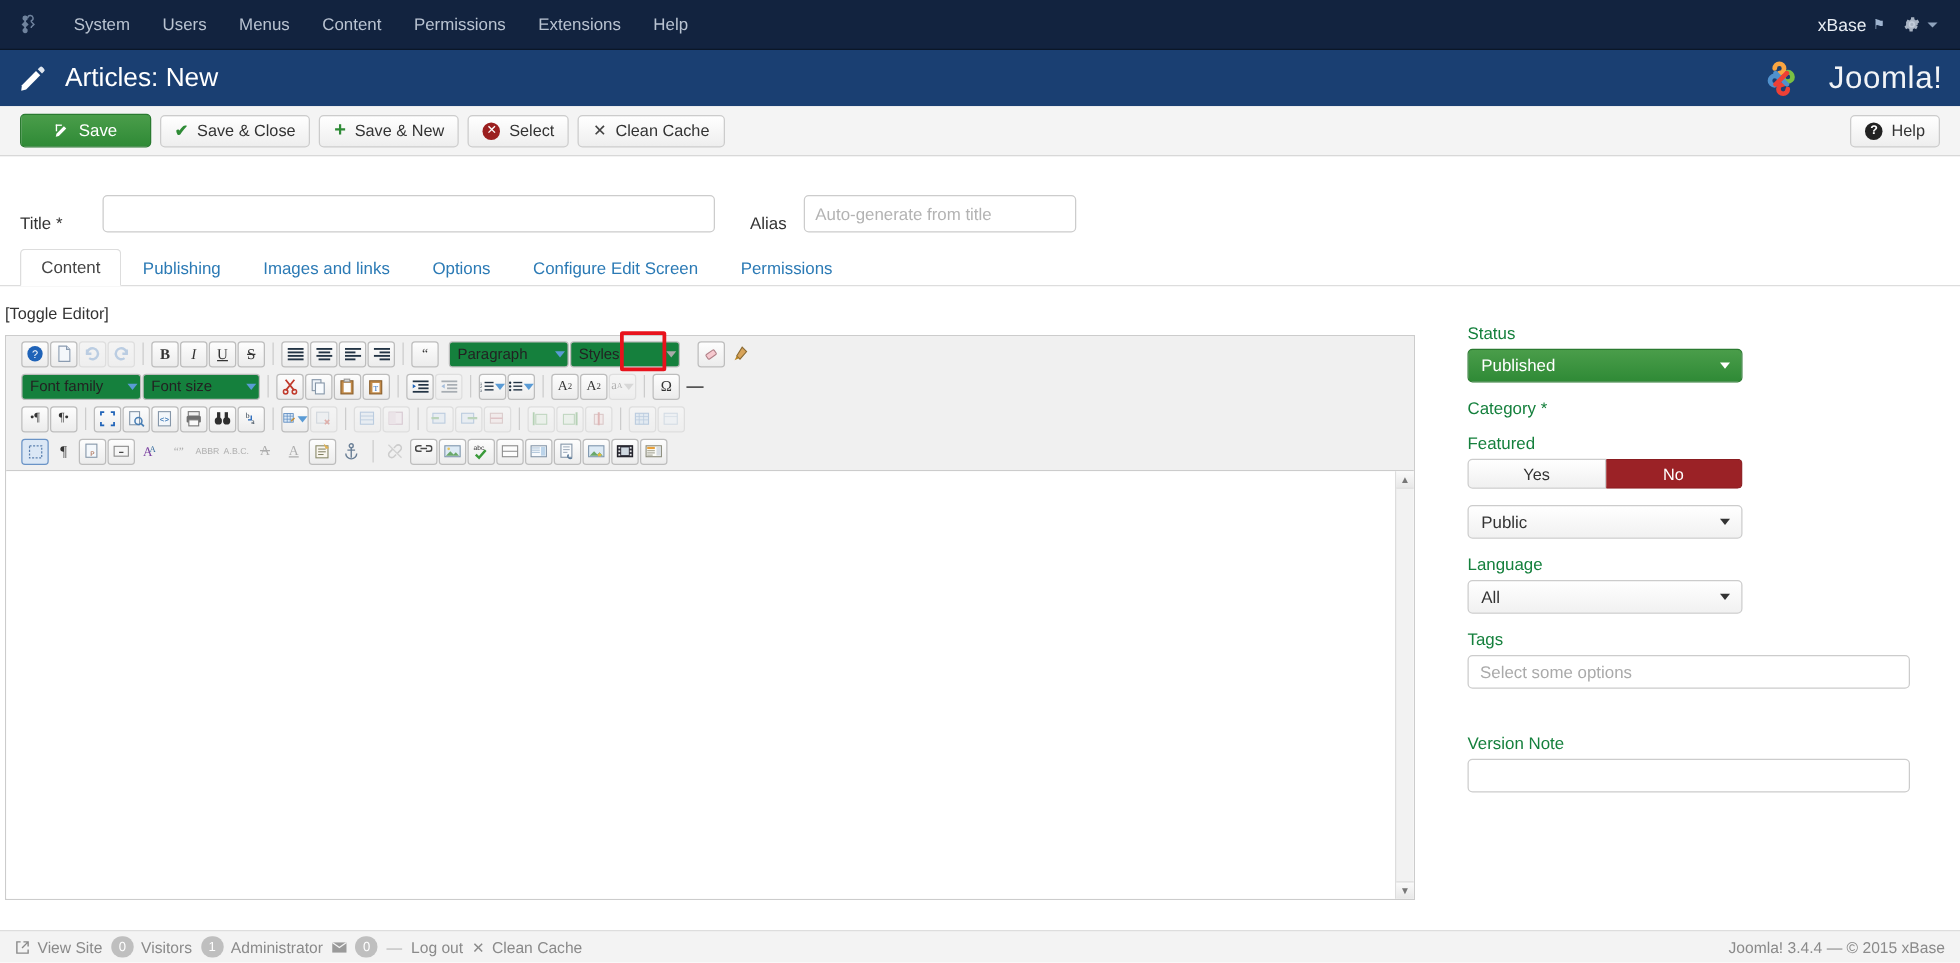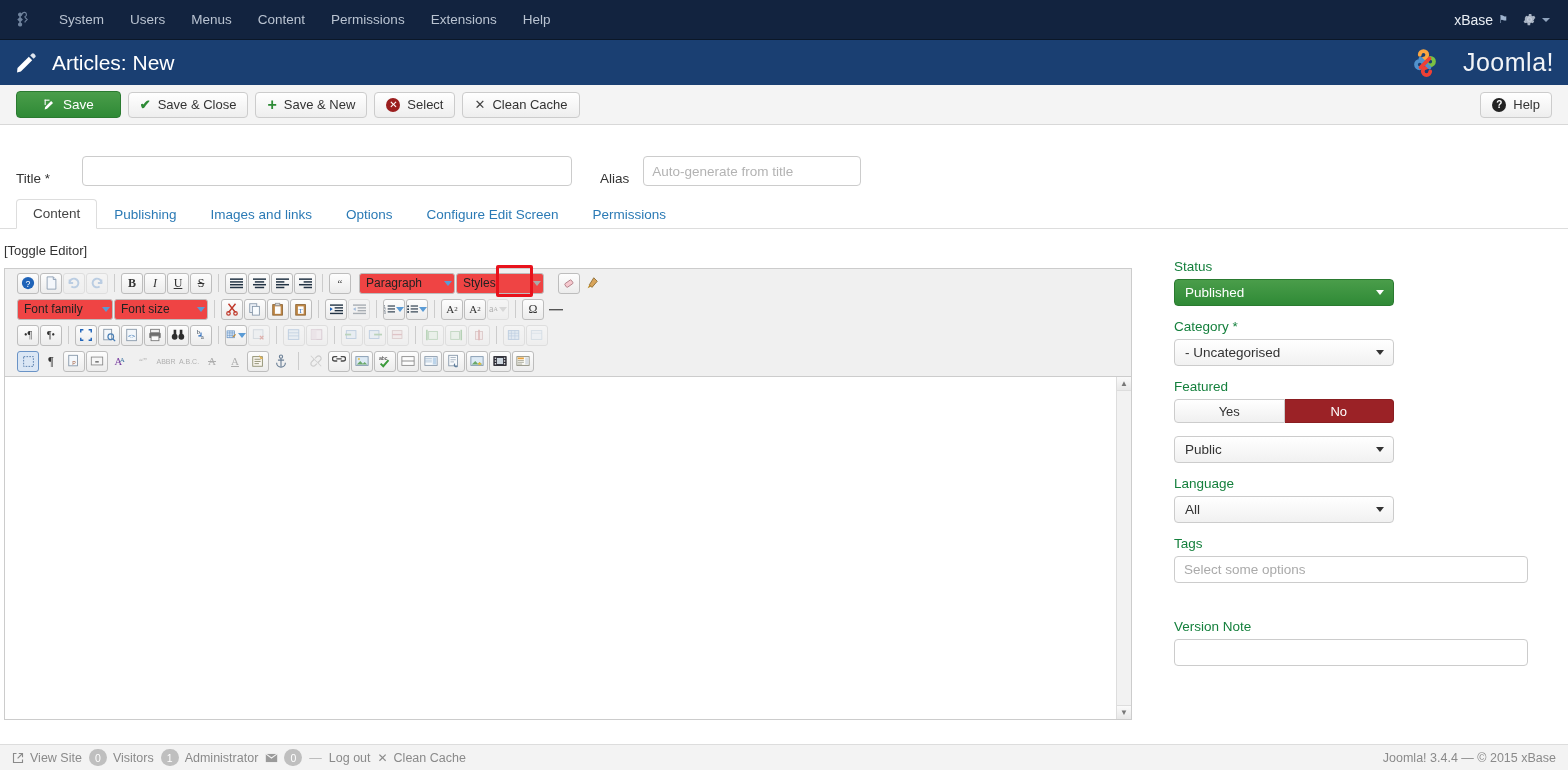--- a/index.html
+++ b/index.html
@@ -214,21 +214,21 @@
   }
   .tbtn.pressed {
     border: 1px solid #6a93c6;
     background: #dbe7f5;
   }
   .tbtn.dim { opacity: .35; }
   .tsel {
     height: 21px;
     border: 1px solid #bdbdbd;
     border-radius: 3px;
-    background: #ef4444;
+    background: #15803d;
     display: inline-flex; align-items: center;
     padding: 0 2px 0 6px;
     font-size: 12px;
     color: #222;
     cursor: pointer;
     gap: 4px;
     justify-content: space-between;
   }
   .tsel .cap { white-space: nowrap; overflow: hidden; }
   .tcaret {
@@ -989,24 +989,20 @@
     <div class="fld">
       <span class="fld-label">Status</span>
       <div class="sel green">
         <span>Published</span>
         <span class="sel-caret"></span>
       </div>
     </div>
 
     <div class="fld">
       <span class="fld-label">Category *</span>
-      <div class="sel">
-        <span>- Uncategorised</span>
-        <span class="sel-caret"></span>
-      </div>
     </div>
 
     <div class="fld">
       <span class="fld-label">Featured</span>
       <div class="btngroup">
         <div class="bgbtn">Yes</div>
         <div class="bgbtn on-no">No</div>
       </div>
     </div>
 

